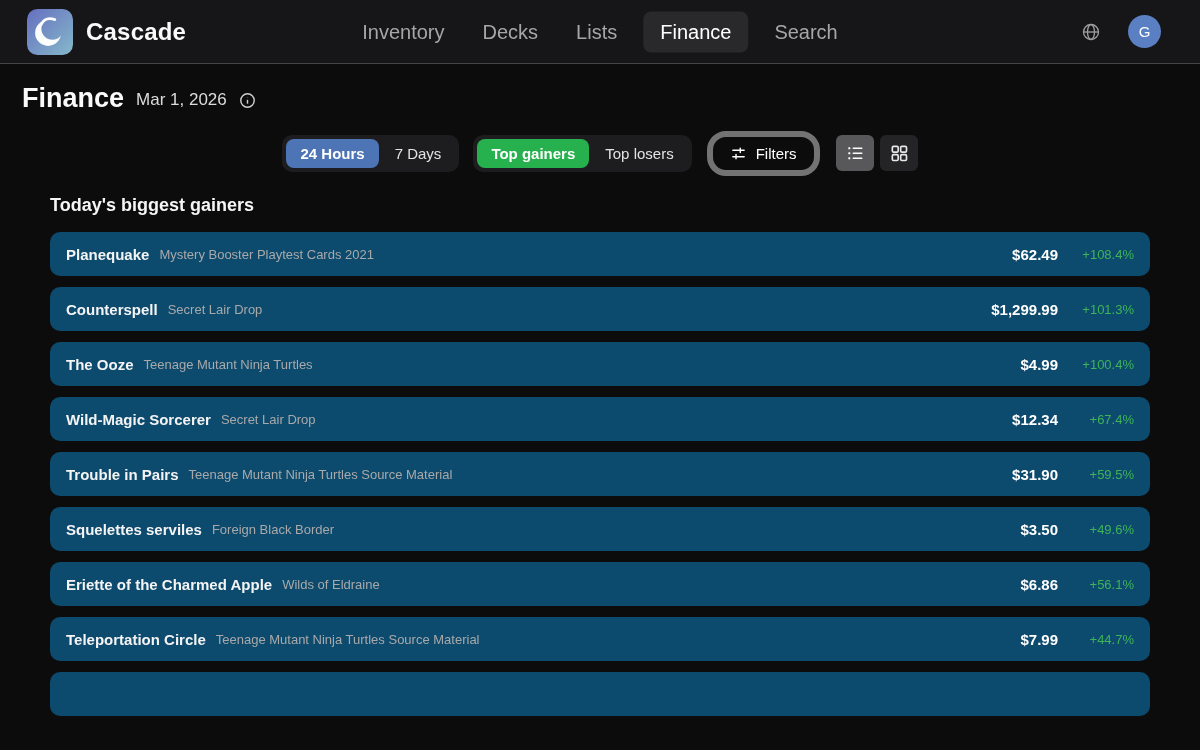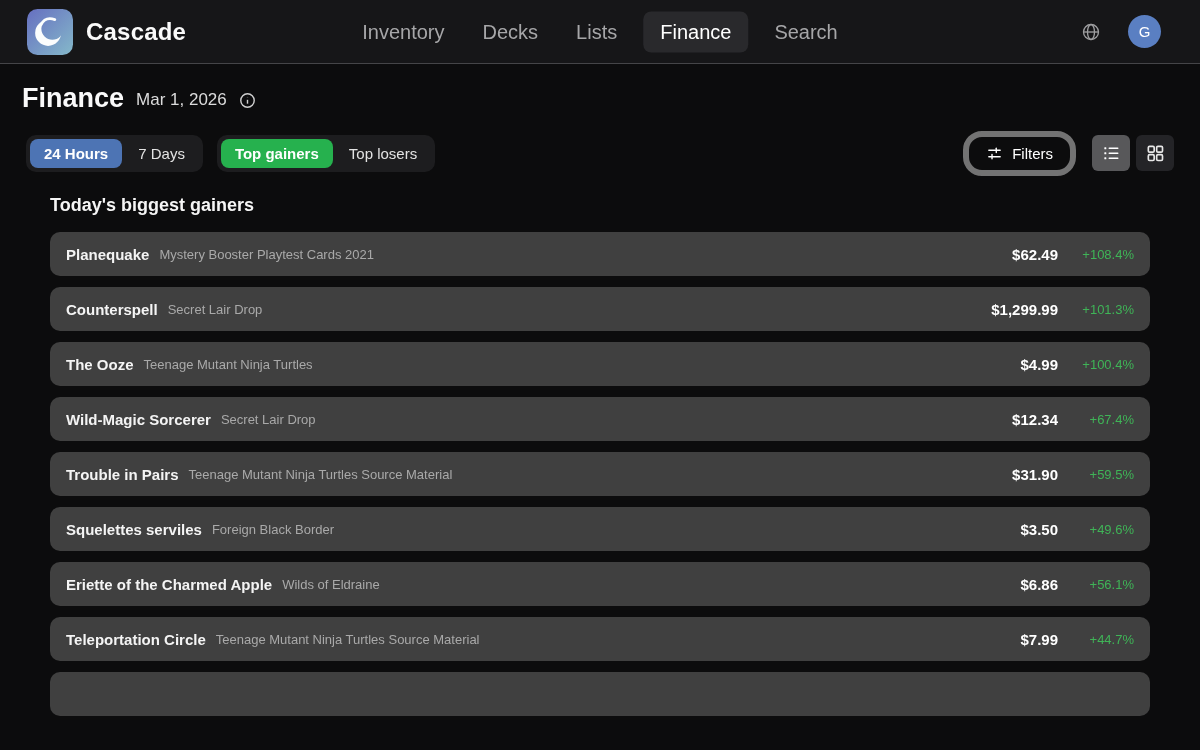--- a/index.html
+++ b/index.html
@@ -47,21 +47,21 @@
   
   main { padding:18px 22px 0 22px; }
 
   .title-row { display:flex; align-items:center; gap:12px; }
   .page-title { font-size:27px; font-weight:700; color:#fafafa; line-height:33px; }
   .page-date { font-size:17px; color:#dcdcdc; margin-top:3px; }
   .info-icon { width:17px; height:17px; display:block; margin-top:4px; cursor:pointer; }
 
   .controls-row {
     margin-top:20px; height:36px;
-    display:flex; align-items:center; justify-content:space-between;
+    display:flex; align-items:center; justify-content:center;
     padding:0 4px;
     gap:15px;
   }
   .left-controls { display:flex; align-items:center; gap:14px; }
   .toggle-group {
     background:#1d1d1f; border-radius:10px; padding:4px;
     display:inline-flex; gap:2px;
   }
   .toggle {
     border:none; background:transparent; color:#e3e3e3;
@@ -86,21 +86,21 @@
     background:#242427; cursor:pointer;
   }
   .view-btn.active { background:#58585a; }
   .view-btn svg { width:20px; height:20px; display:block; }
 
   
   .gainers { margin-top:24px; padding:0 28px; }
   .section-heading { font-size:18px; font-weight:700; color:#f5f5f5; margin-bottom:16px; }
   .row {
     height:44px; margin-bottom:11px;
-    background:#404040; border-radius:10px;
+    background:#0c4a6e; border-radius:10px;
     display:flex; align-items:center;
     padding:4px 16px; cursor:pointer;
   }
   .card-name { font-size:15px; font-weight:700; color:#f4f4f4; white-space:nowrap; }
   .set-name  { font-size:13px; color:#a9a9a9; margin-left:10px; white-space:nowrap; }
   .price     { margin-left:auto; font-size:15px; font-weight:700; color:#fff; white-space:nowrap; }
   .change    { width:76px; text-align:right; font-size:13px; color:#3fb457; white-space:nowrap; }
   .row.partial { margin-bottom:0; }
 </style>
 </head>

